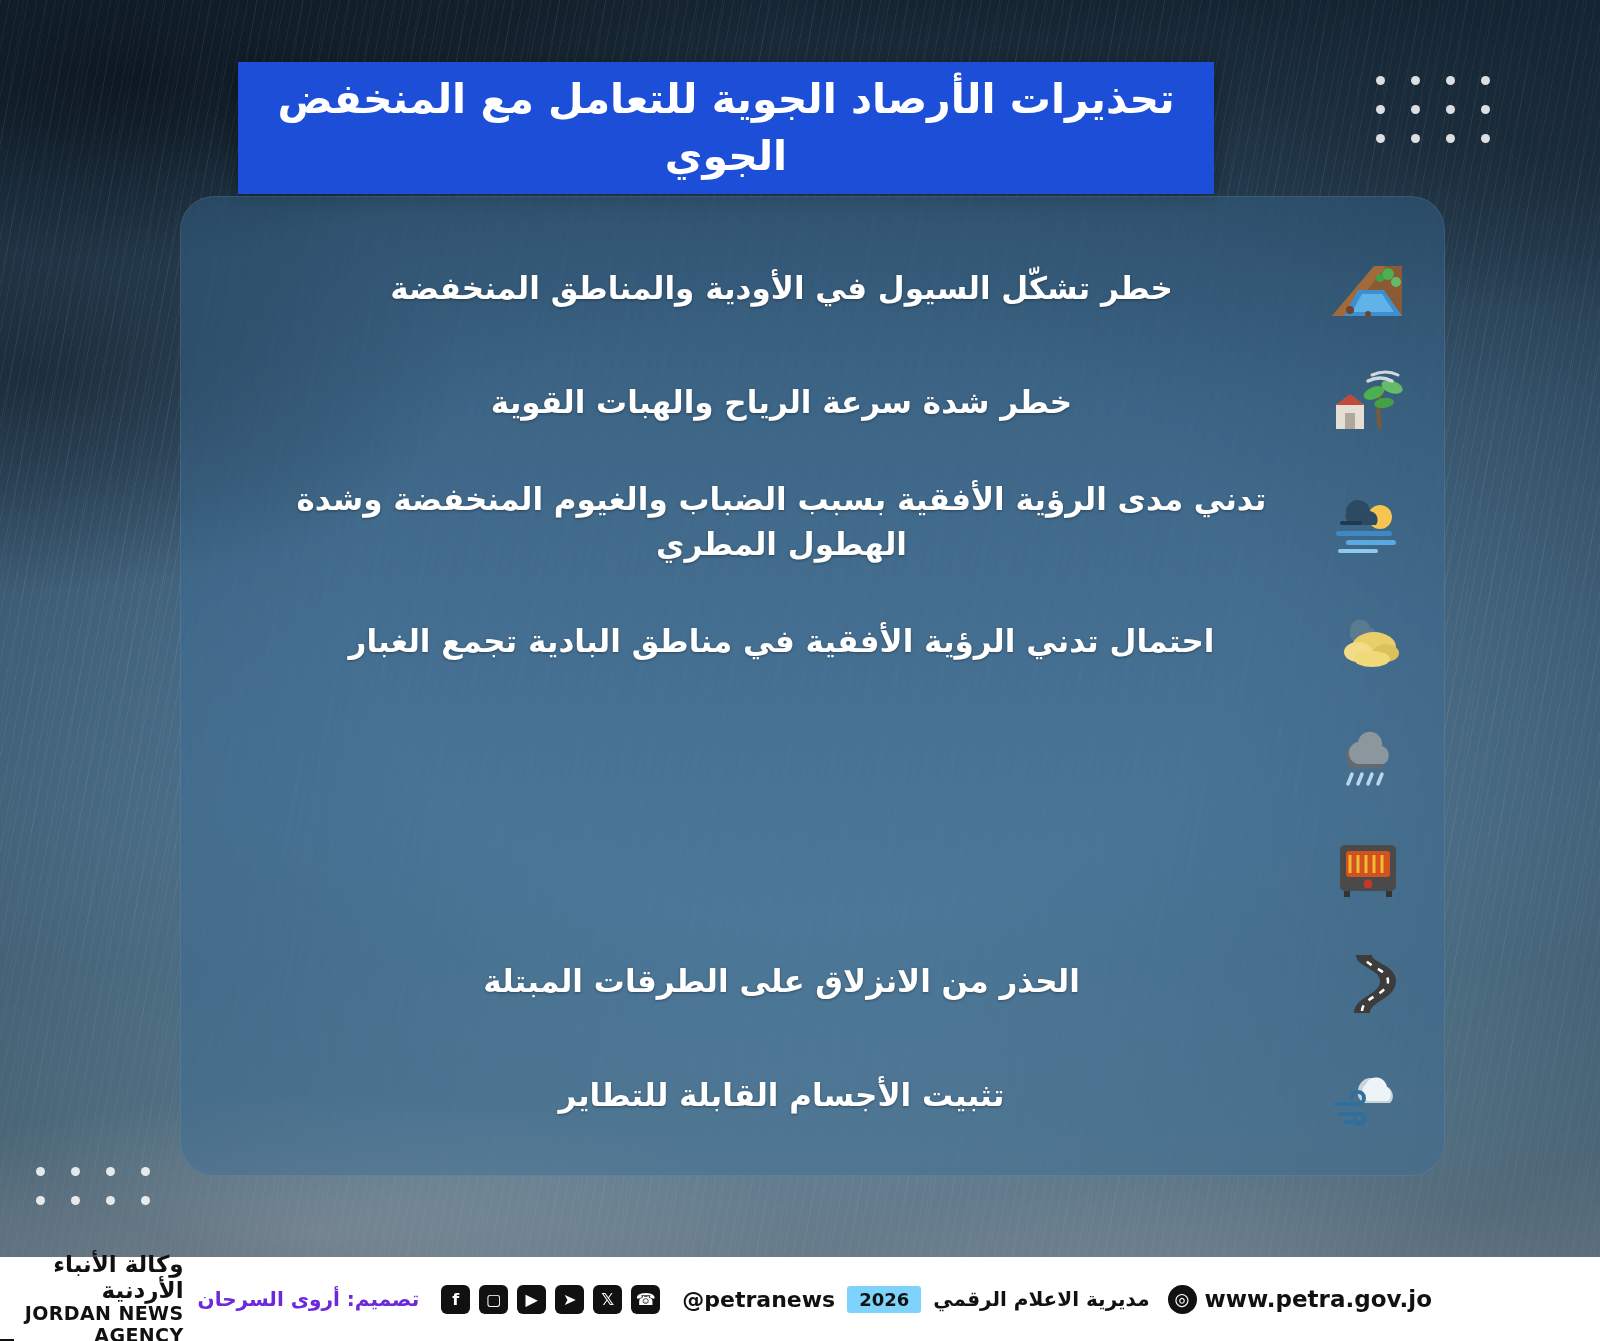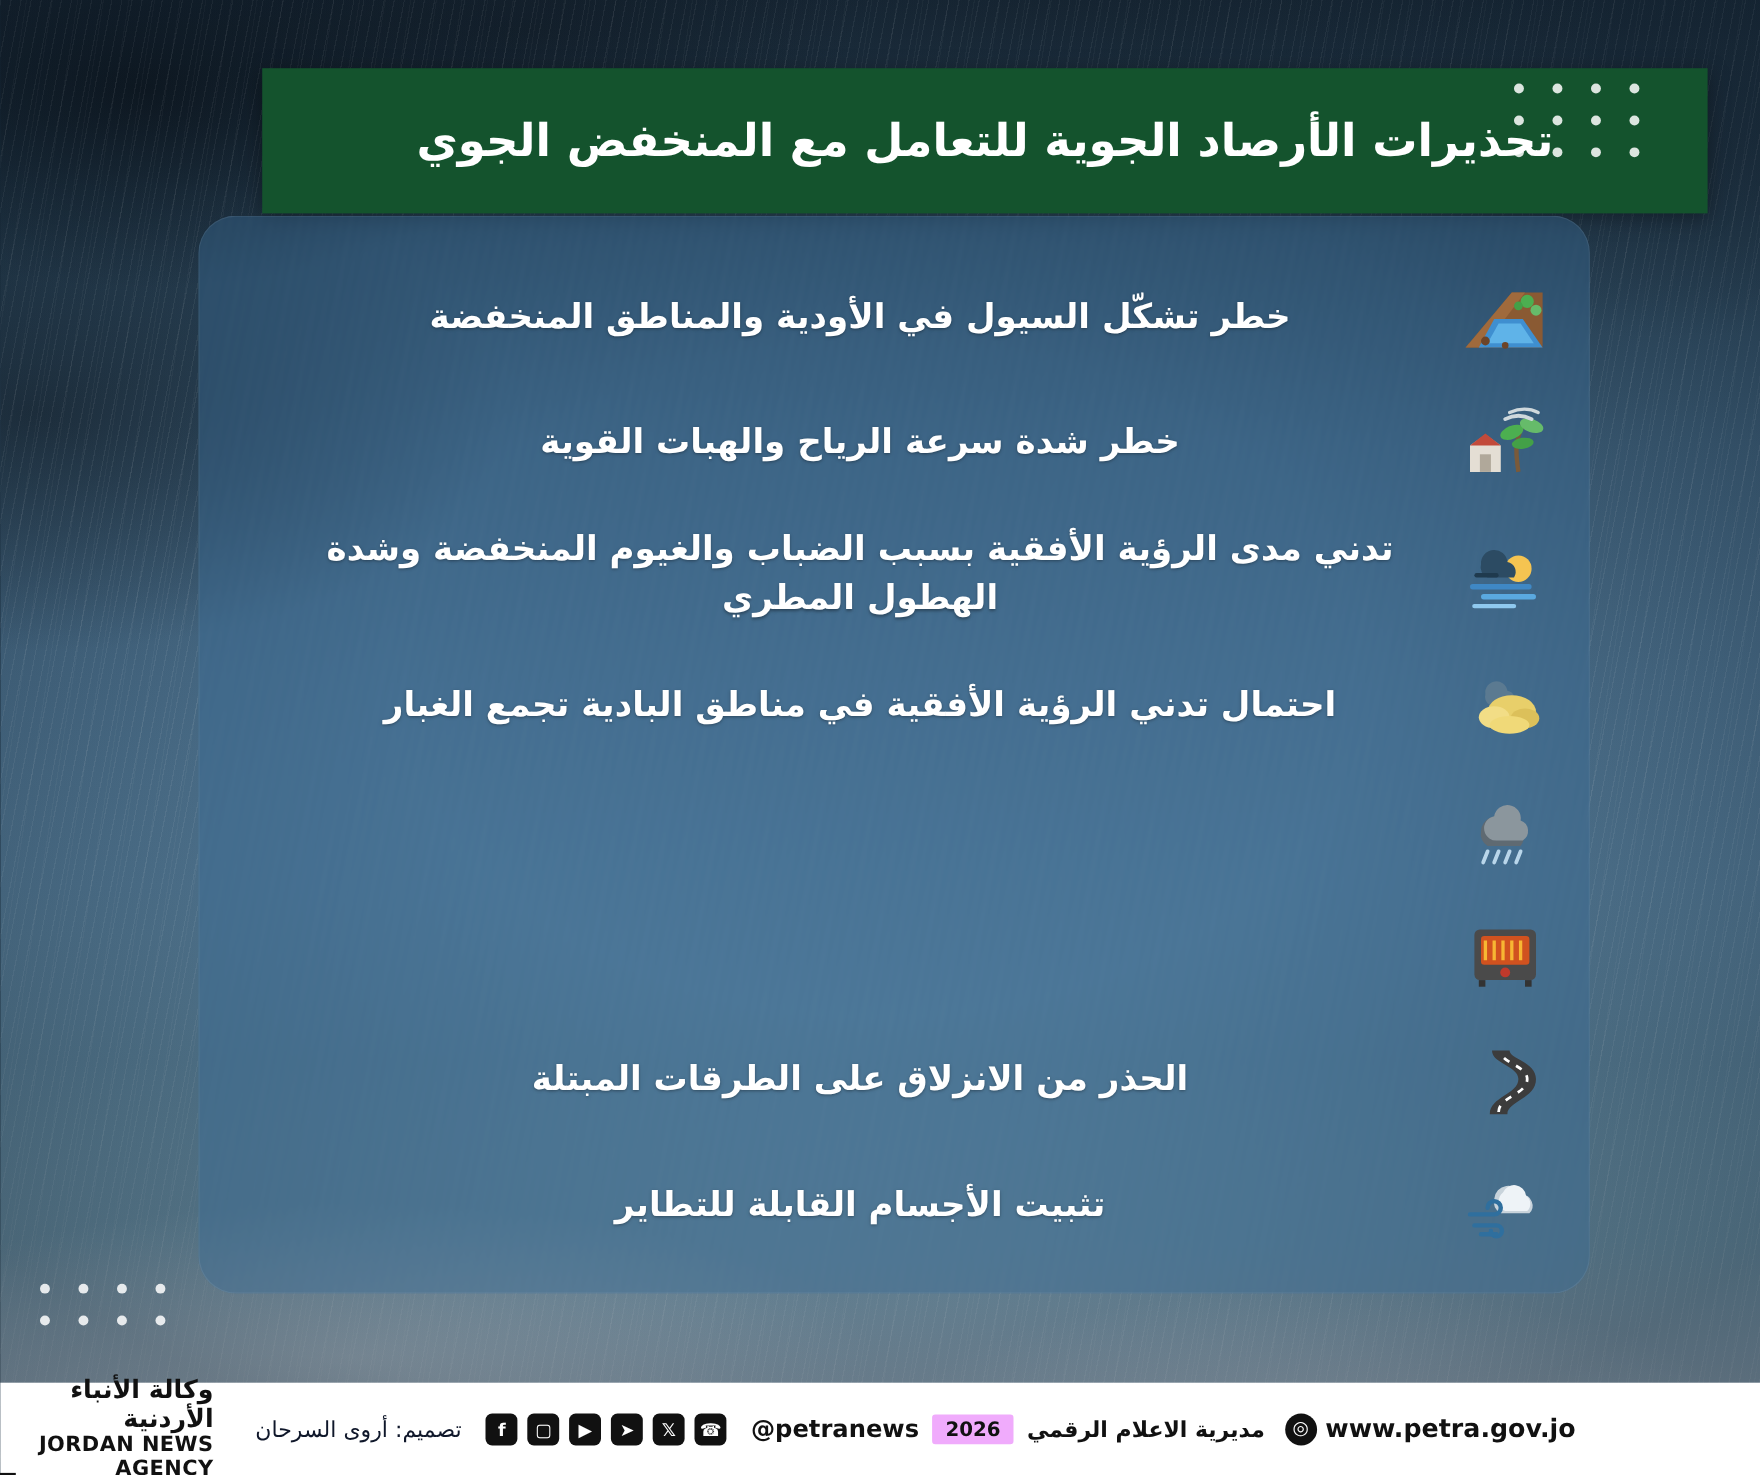--- a/index.html
+++ b/index.html
@@ -51,23 +51,23 @@
     position: absolute;
     inset: 0;
     background: radial-gradient(ellipse 1100px 760px at 50% 46%, rgba(0,0,0,0) 40%, rgba(5,15,25,0.35) 100%);
   }
 
   
   .title-banner {
     position: absolute;
     top: 62px;
     left: 238px;
-    width: 1314px;
+    width: 976px;
     height: 132px;
-    background: #14532d;
+    background: #1d4ed8;
     display: flex;
     align-items: center;
     justify-content: center;
     box-shadow: 0 4px 18px rgba(0,0,0,0.35);
   }
   .title-text {
     color: #ffffff;
     font-size: 41px;
     font-weight: bold;
     line-height: 1.38;
@@ -192,24 +192,23 @@
     flex: 1 1 auto;
     display: flex;
     flex-direction: row-reverse;
     align-items: center;
     justify-content: flex-start;
     gap: 12px;
     padding-right: 150px;
   }
   .credit {
     font-size: 20px;
-    font-weight: normal;
-    color: #0f172a;
+    font-weight: bold;
+    color: #6d28d9;
     white-space: nowrap;
-    margin-left: 24px;
   }
   .social {
     display: flex;
     flex-direction: row-reverse;
     align-items: center;
     gap: 9px;
     margin: 0 10px;
   }
   .sicon {
     width: 29px;
@@ -223,21 +222,21 @@
     font-size: 16px;
     font-weight: bold;
   }
   .handle {
     font-size: 22px;
     font-weight: bold;
     color: #111111;
     direction: ltr;
   }
   .year-badge {
-    background: #f0abfc;
+    background: #7dd3fc;
     color: #111111;
     font-size: 18px;
     font-weight: bold;
     padding: 3px 12px;
     border-radius: 3px;
     direction: ltr;
   }
   .dept {
     font-size: 20px;
     font-weight: bold;

